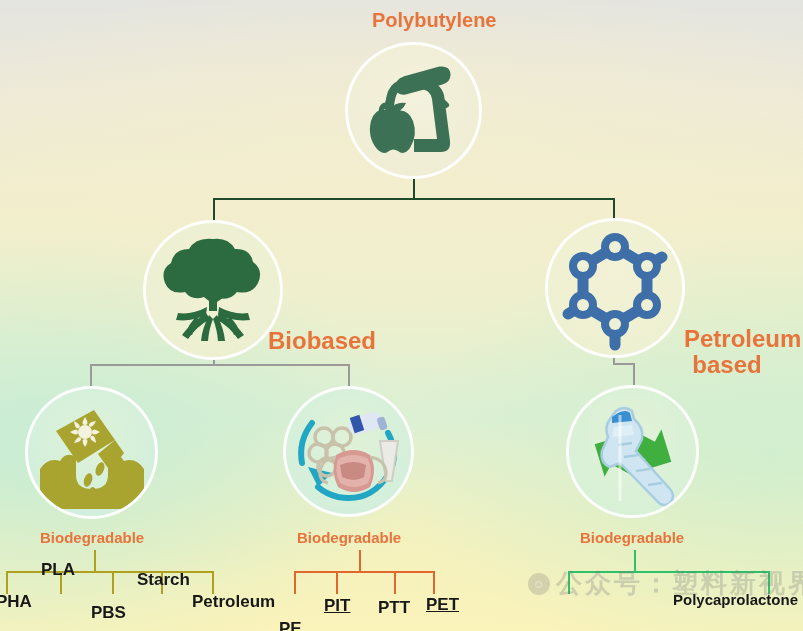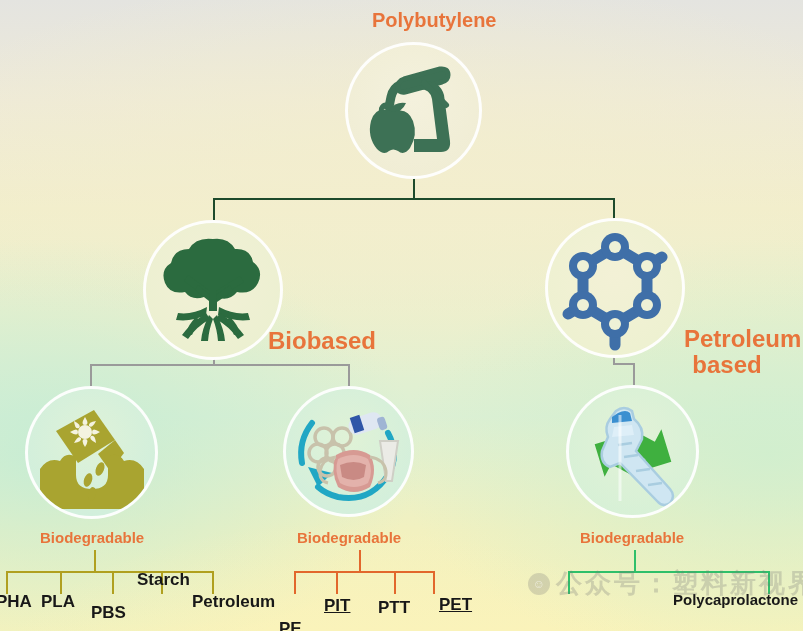--- a/index.html
+++ b/index.html
@@ -247,36 +247,36 @@
 
   <div class="ln v" style="left:94px;top:550px;height:22px;background:#b0a01f;"></div>
   <div class="ln h" style="left:6px;top:571px;width:208px;background:#b0a01f;"></div>
   <div class="ln v" style="left:6px;top:571px;height:23px;background:#b0a01f;"></div>
   <div class="ln v" style="left:60px;top:571px;height:23px;background:#b0a01f;"></div>
   <div class="ln v" style="left:112px;top:571px;height:23px;background:#b0a01f;"></div>
   <div class="ln v" style="left:161px;top:571px;height:23px;background:#b0a01f;"></div>
   <div class="ln v" style="left:212px;top:571px;height:23px;background:#b0a01f;"></div>
 
   <div class="leaf" style="left:-4px;top:593px;">PHA</div>
-  <div class="leaf" style="left:41px;top:593px;">PLA</div>
+  <div class="leaf" style="left:41px;top:561px;">PLA</div>
   <div class="leaf" style="left:91px;top:604px;">PBS</div>
   <div class="leaf" style="left:137px;top:571px;">Starch</div>
   <div class="leaf" style="left:192px;top:593px;">Petroleum</div>
 
   <div class="ln v" style="left:359px;top:550px;height:22px;background:#e2672c;"></div>
   <div class="ln h" style="left:294px;top:571px;width:140px;background:#e2672c;"></div>
   <div class="ln v" style="left:294px;top:571px;height:23px;background:#e2672c;"></div>
   <div class="ln v" style="left:336px;top:571px;height:23px;background:#e2672c;"></div>
   <div class="ln v" style="left:394px;top:571px;height:23px;background:#e2672c;"></div>
   <div class="ln v" style="left:433px;top:571px;height:23px;background:#e2672c;"></div>
 
   <div class="leaf" style="left:279px;top:593px;margin-top:27px;">PE</div>
   <div class="leaf" style="left:324px;top:597px;text-decoration:underline;">PIT</div>
   <div class="leaf" style="left:378px;top:599px;">PTT</div>
-  <div class="leaf" style="left:439px;top:596px;text-decoration:underline;">PET</div>
+  <div class="leaf" style="left:426px;top:596px;text-decoration:underline;">PET</div>
 
   <div class="ln v" style="left:634px;top:550px;height:22px;background:#2fc06a;"></div>
   <div class="ln h" style="left:568px;top:571px;width:202px;background:#2fc06a;"></div>
   <div class="ln v" style="left:568px;top:571px;height:23px;background:#2fc06a;"></div>
   <div class="ln v" style="left:768px;top:571px;height:23px;background:#2fc06a;"></div>
 
   <div class="leaf small" style="left:663px;top:592px;width:145px;">Polycaprolactone</div>
 
   <div id="watermark">
     <span id="wm-icon">☺</span>

